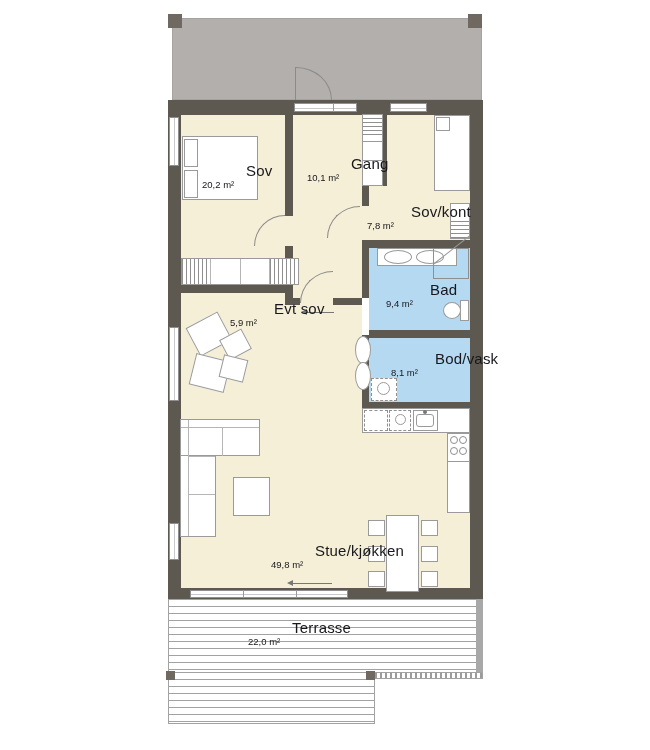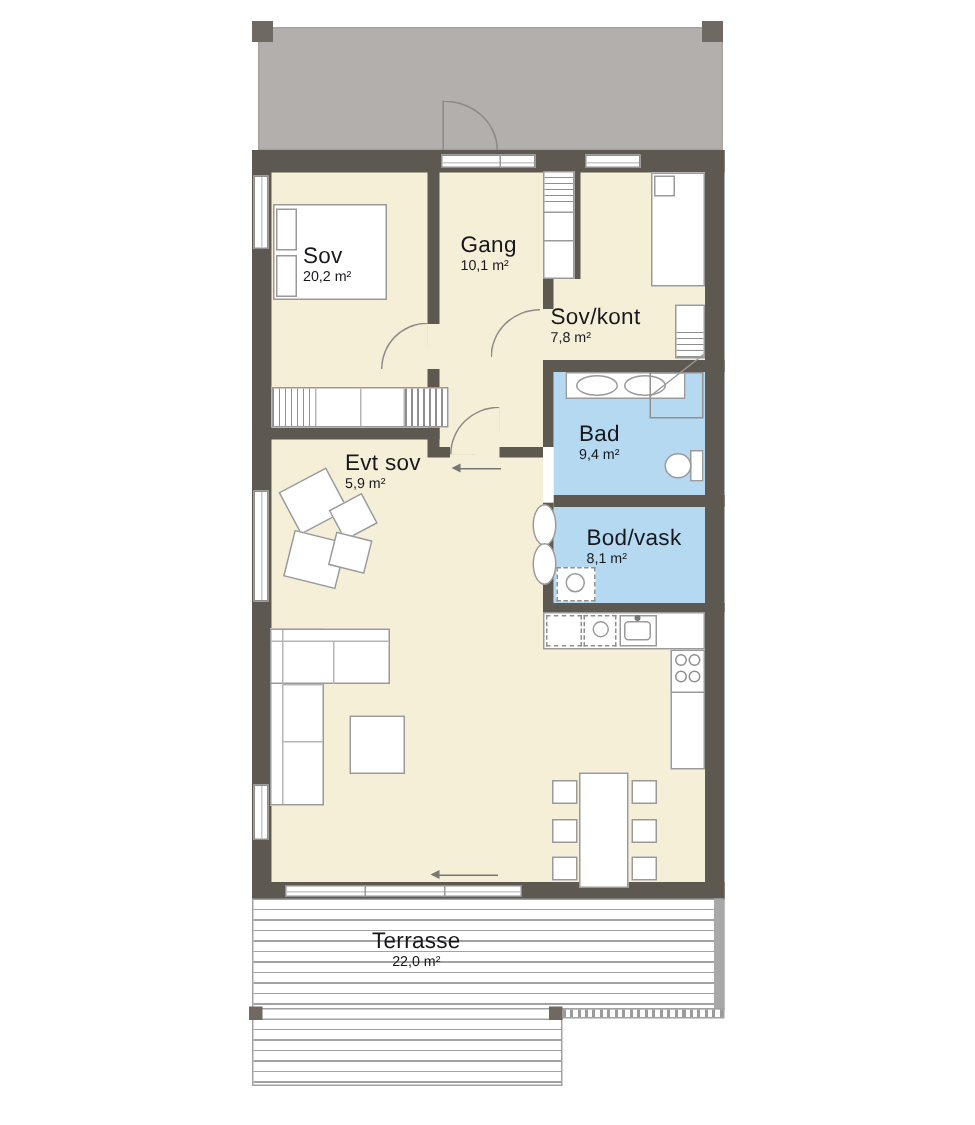--- a/index.html
+++ b/index.html
@@ -19,21 +19,21 @@
   .arc-tl{border-top-width:1px;border-left-width:1px;border-top-left-radius:100% 100%;}
   .arc-tr{border-top-width:1px;border-right-width:1px;border-top-right-radius:100% 100%;}
   .hatch-v{background-image:repeating-linear-gradient(90deg,#8f8f8f 0 1px,transparent 1px 4px);}
   .hatch-h{background-image:repeating-linear-gradient(0deg,#8f8f8f 0 1px,transparent 1px 4px);}
   .circ{border-radius:50%;}
   .deck{position:absolute;background:repeating-linear-gradient(180deg,#fff 0 6px,#a2a2a2 6px 7px);
         border:1px solid #a2a2a2;box-sizing:border-box;}
   .deck-hatch{position:absolute;background:repeating-linear-gradient(90deg,#9b9b9b 0 2px,#fff 2px 5px);
         border:1px solid #a2a2a2;box-sizing:border-box;}
   .lbl{position:absolute;color:var(--text,#17171c);line-height:1.15;white-space:nowrap;}
-  .lbl .nm{font-size:15px;letter-spacing:.2px;}
+  .lbl .nm{font-size:15px;letter-spacing:.2px;margin-left:44px;}
   .lbl .ar{font-size:9.5px;margin-top:1px;}
   .carport{position:absolute;background:var(--carport-fill,#b2afac);border:1px solid #a5a2a0;box-sizing:border-box;}
   .post{position:absolute;background:#6f6961;}
   .wardrobe{position:absolute;display:flex;background:#fff;border:1px solid #9a9a9a;box-sizing:border-box;}
   .wardrobe>div{flex:1;border-right:1px solid #b5b5b5;}
   .wardrobe>div:last-child{border-right:none;}
   .tri-l{position:absolute;width:0;height:0;border-top:3px solid transparent;border-bottom:3px solid transparent;border-right:6px solid #777;}
 </style>
 </head>
 <body>
@@ -180,18 +180,22 @@
     <div class="ar">9,4 m²</div>
   </div>
   <div class="lbl" style="left:391px;top:350px;">
     <div class="nm">Bod/vask</div>
     <div class="ar">8,1 m²</div>
   </div>
   <div class="lbl" style="left:230px;top:300px;">
     <div class="nm">Evt sov</div>
     <div class="ar">5,9 m²</div>
   </div>
-  <div class="lbl" style="left:248px;top:619px;text-align:center;">
+  <div class="lbl" style="left:271px;top:542px;">
+    <div class="nm">Stue/kjøkken</div>
+    <div class="ar">49,8 m²</div>
+  </div>
+  <div class="lbl" style="left:248px;top:619px;">
     <div class="nm">Terrasse</div>
     <div class="ar">22,0 m²</div>
   </div>
 
 </div>
 
 </body></html>

